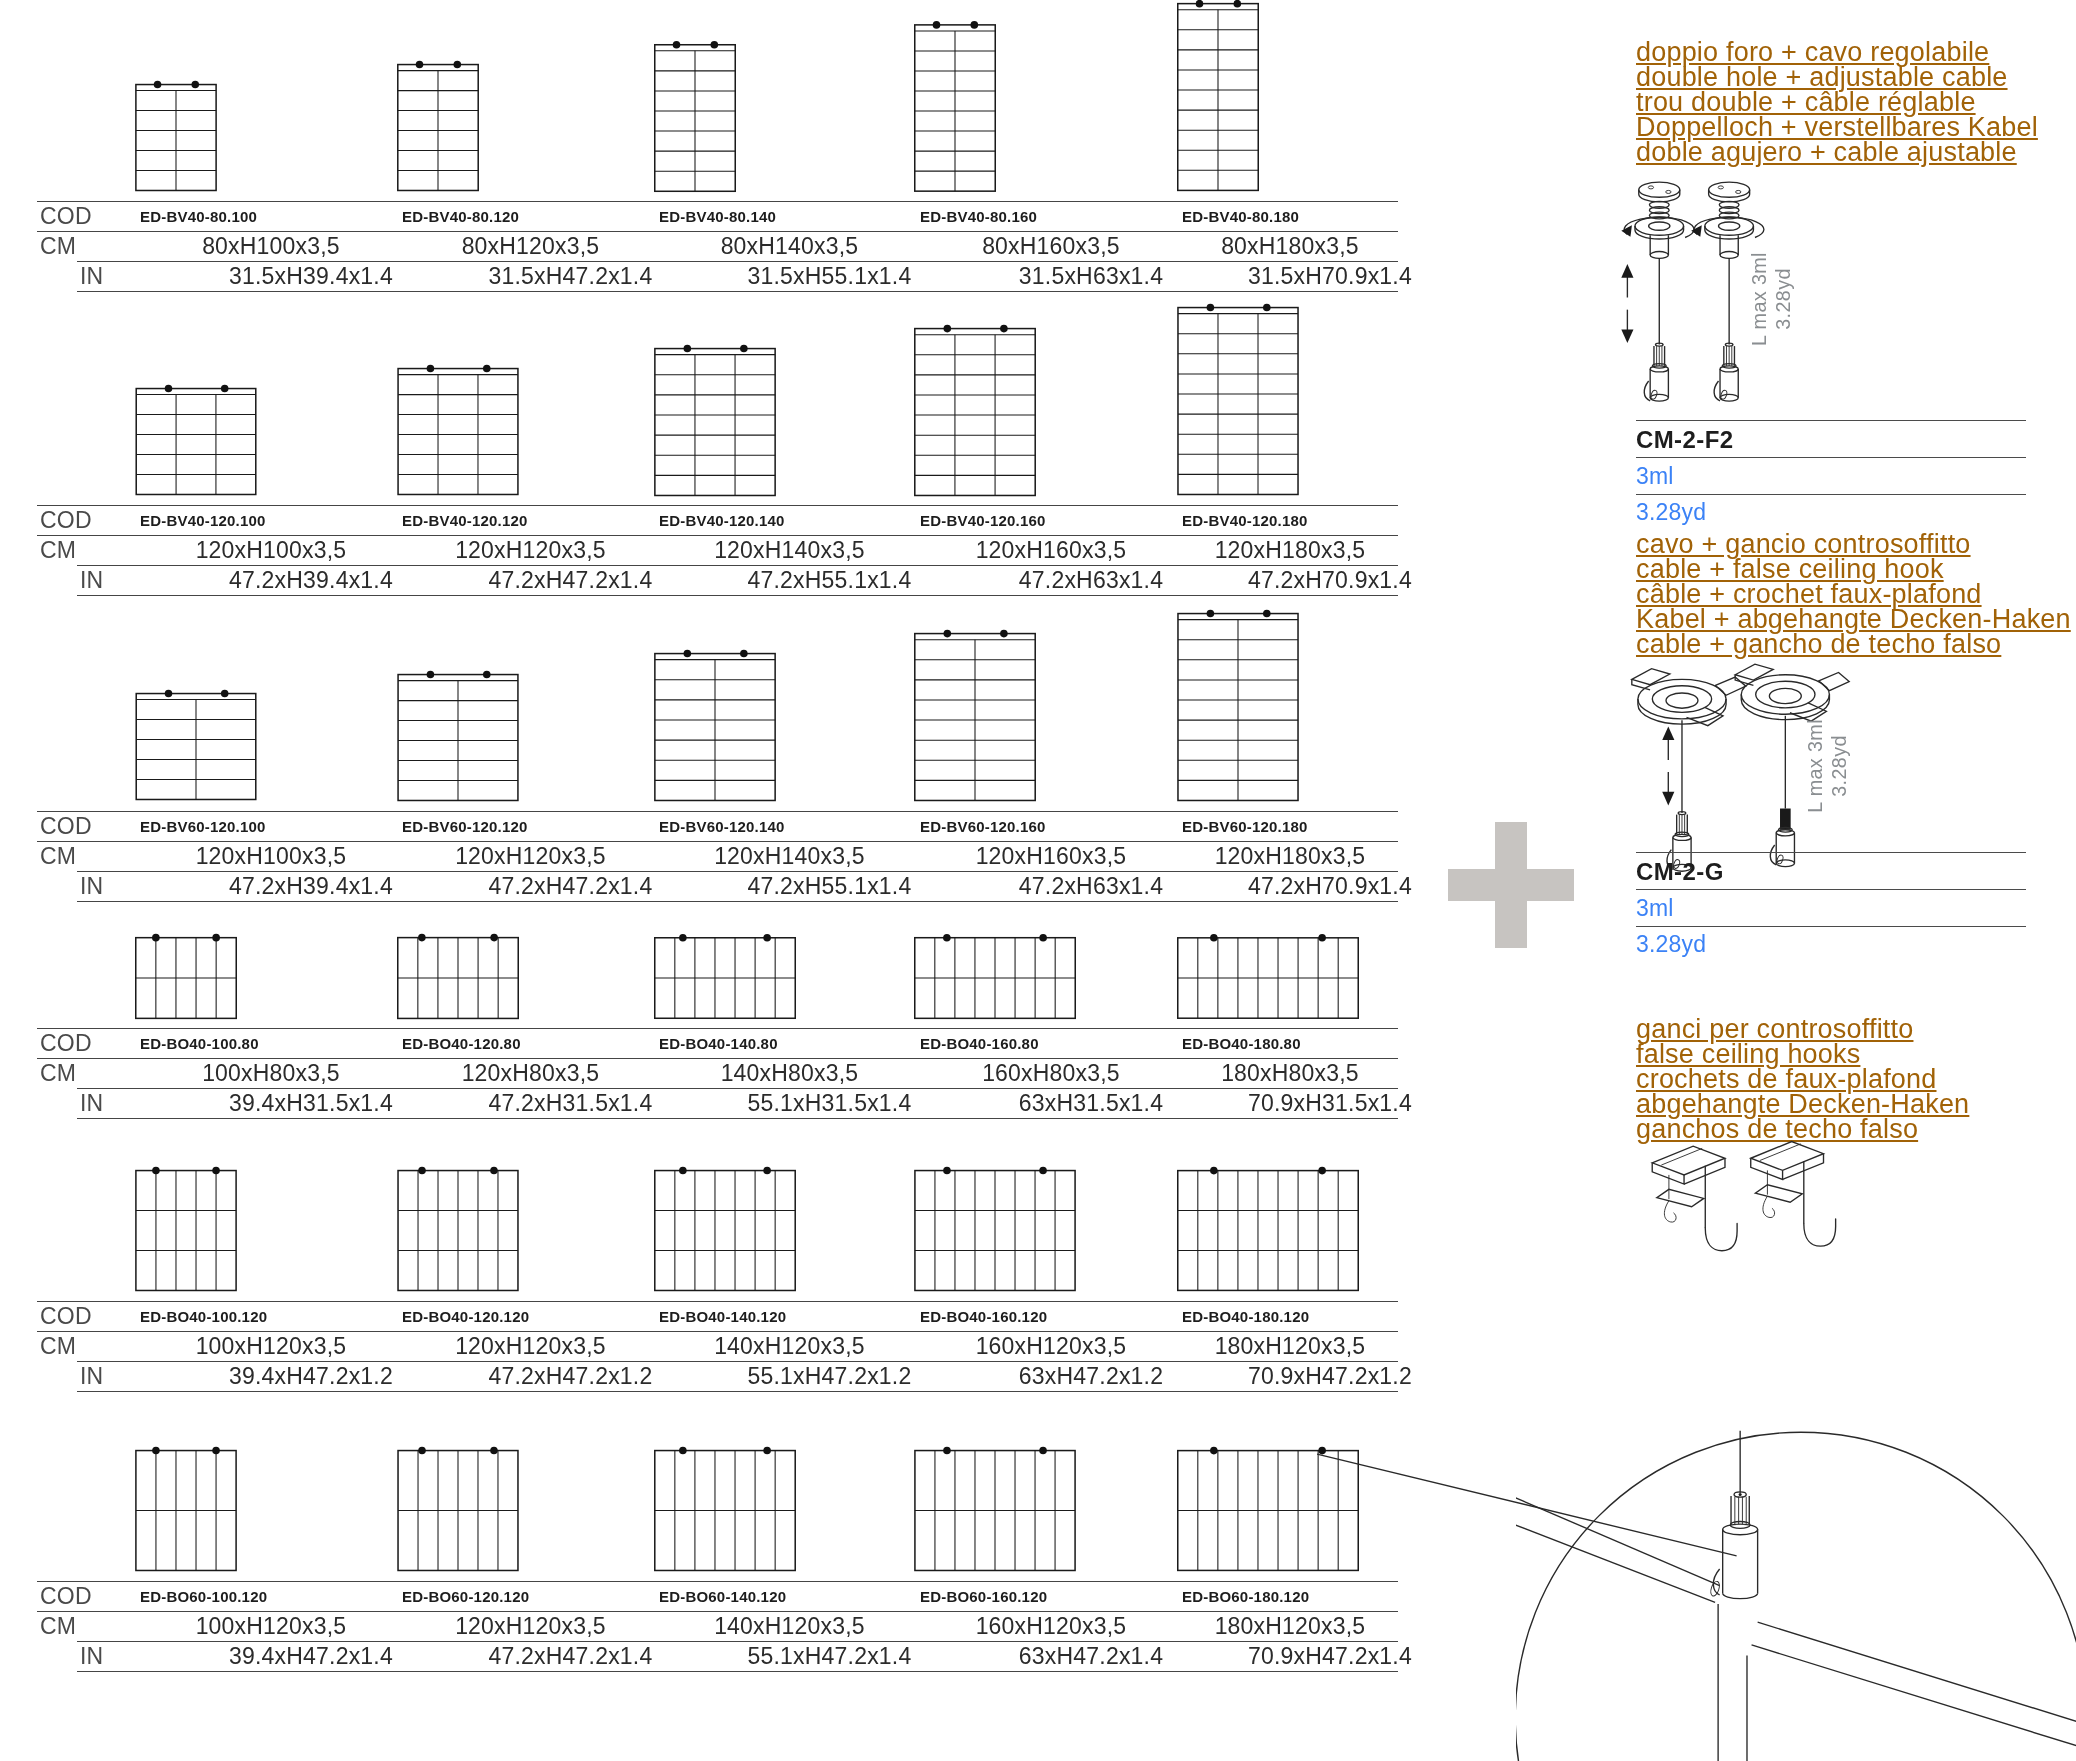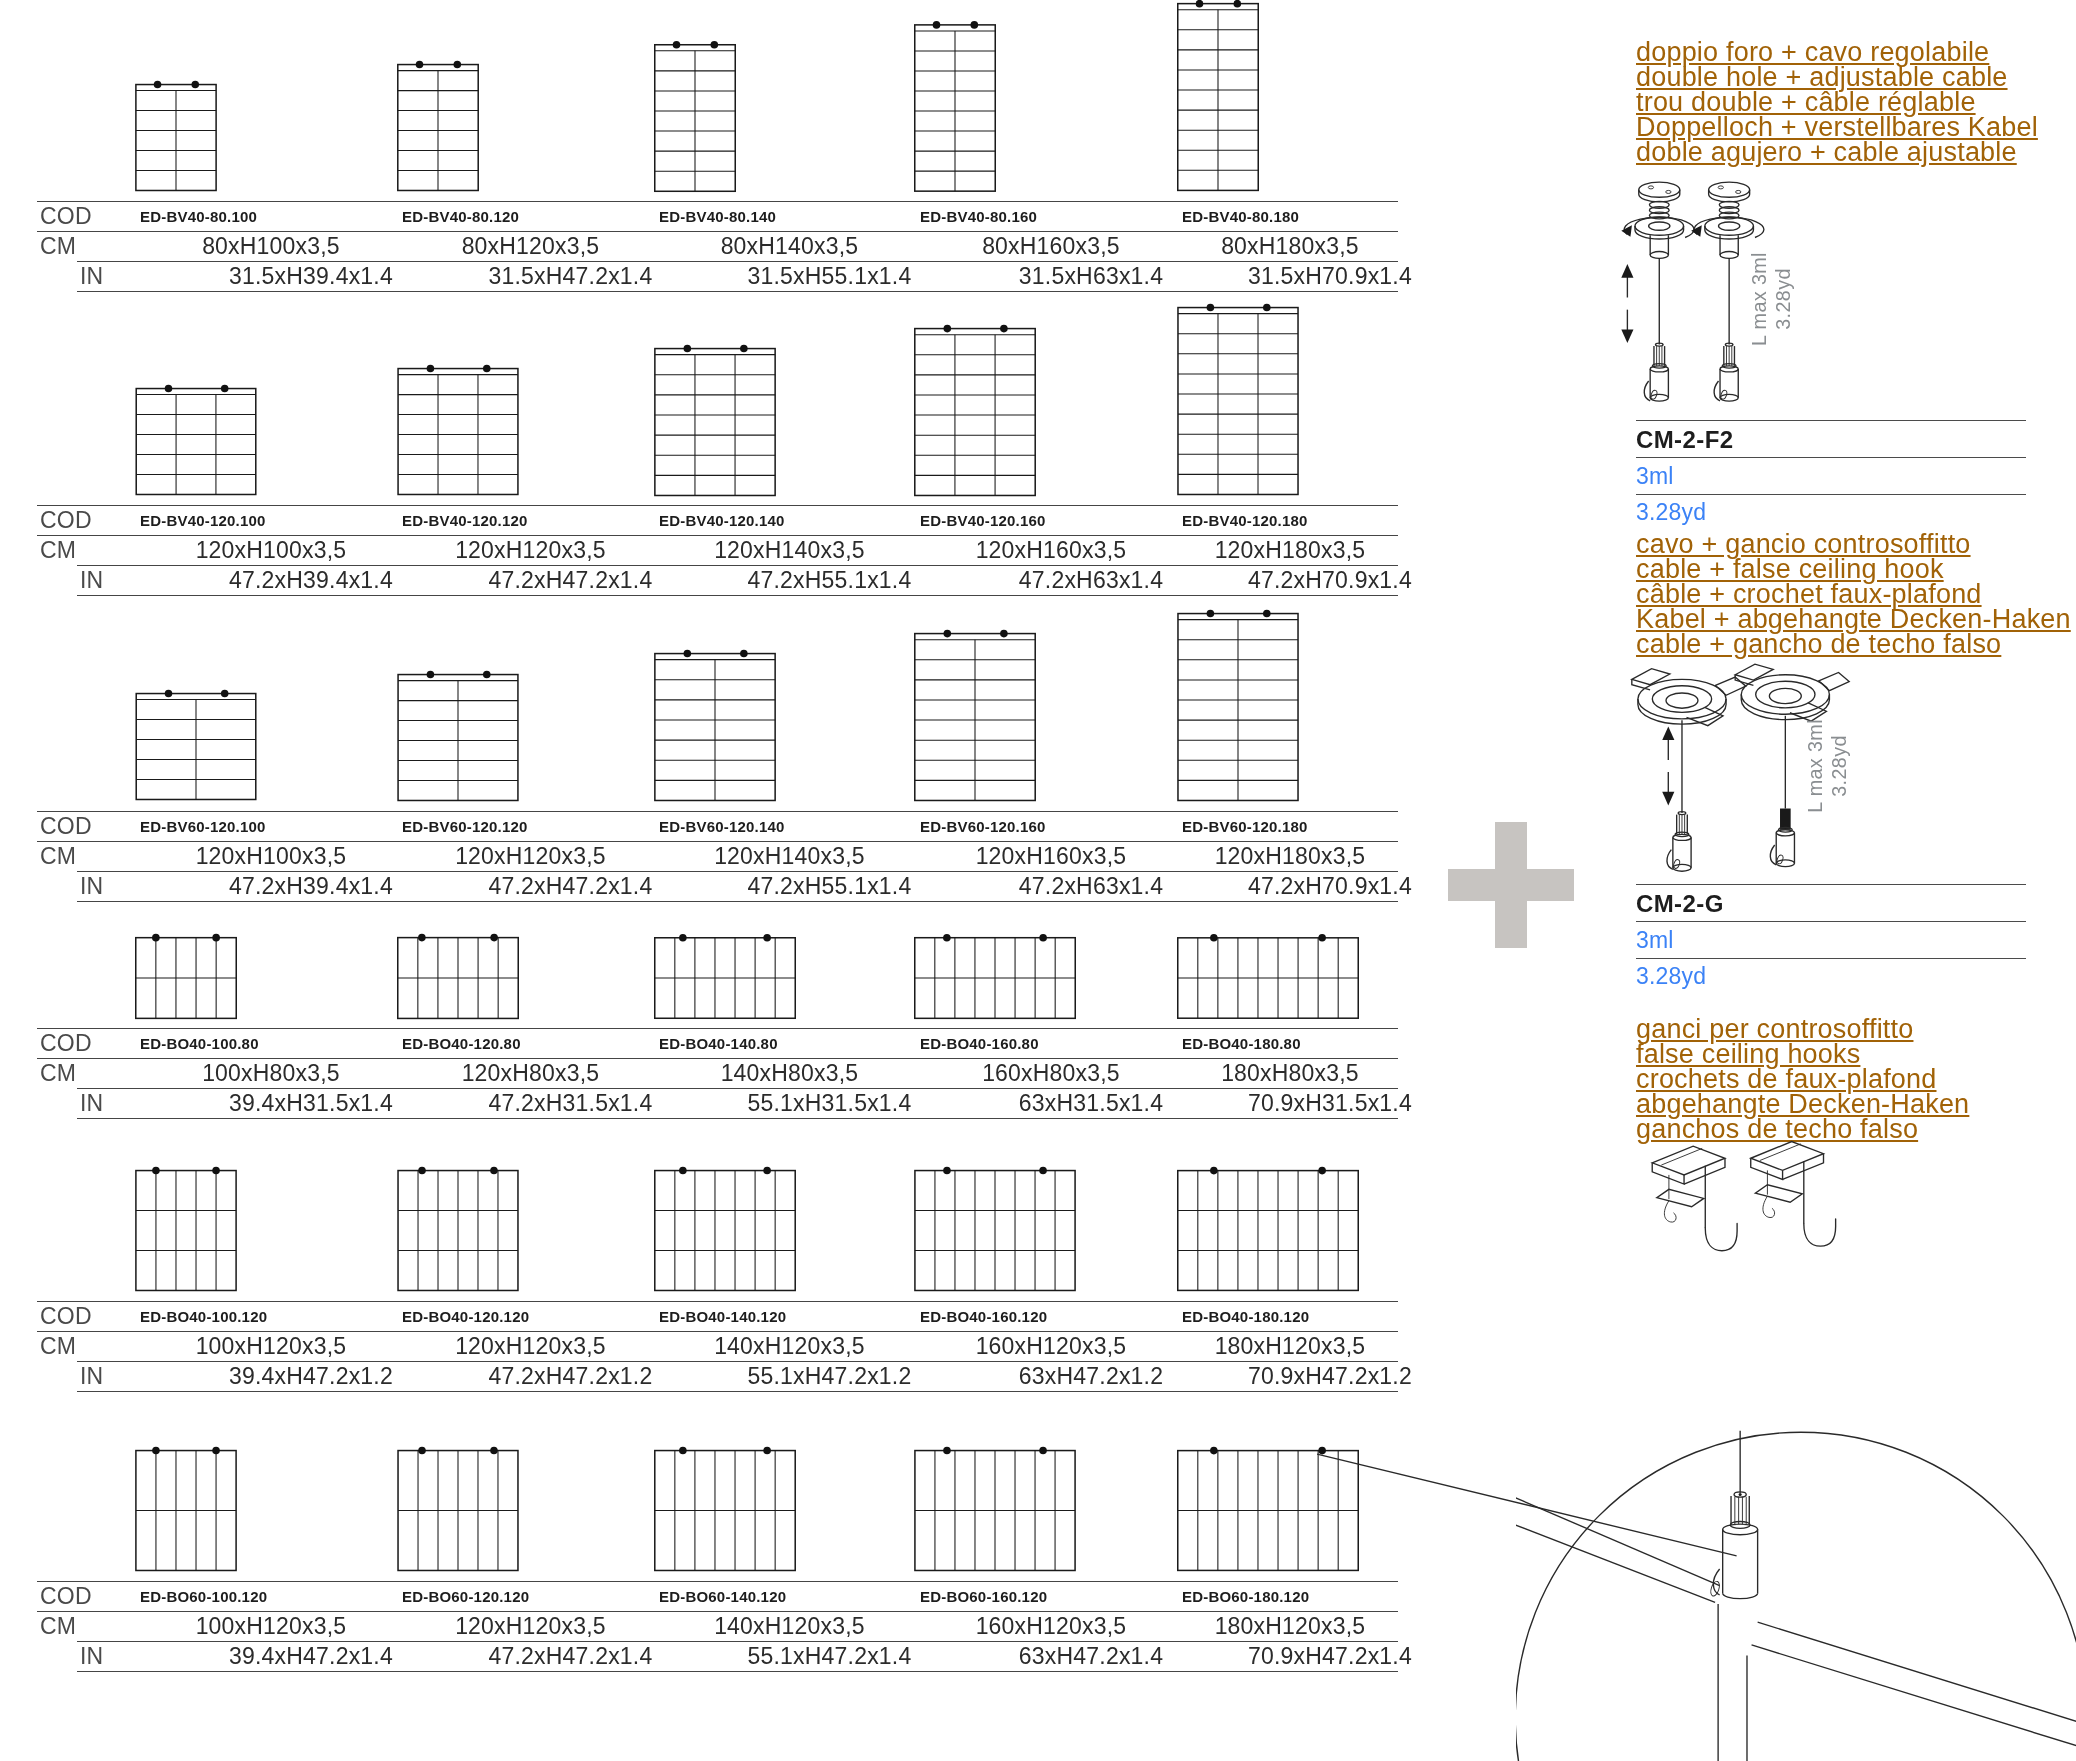--- a/index.html
+++ b/index.html
@@ -795,21 +795,21 @@
     <g>
       <line x1="70" y1="110" x2="70" y2="138"></line>
         <polygon class="solid" points="70,94 62,112 78,112"></polygon>
       <line x1="70" y1="154" x2="70" y2="182"></line>
         <polygon class="solid" points="70,198 62,180 78,180"></polygon>
     </g>
     <text text-anchor="middle" transform="rotate(-90 272 146)" x="272" y="146">L max 3ml</text>
     <text text-anchor="middle" transform="rotate(-90 304 146)" x="304" y="146">3.28yd</text>
   </svg>
 
-  <div class="acc-head" style="top:884px">
+  <div class="acc-head" style="top:852px">
     <div class="acc-rule"></div>
     <div class="acc-code">CM-2-G</div>
     <div class="acc-rule"></div>
     <div class="acc-val">3ml</div>
     <div class="acc-rule"></div>
     <div class="acc-val">3.28yd</div>
   </div>
 
   <div class="desc-block" style="top:1017px" id="desc-2">
       <div class="desc-line">ganci per controsoffitto</div>

